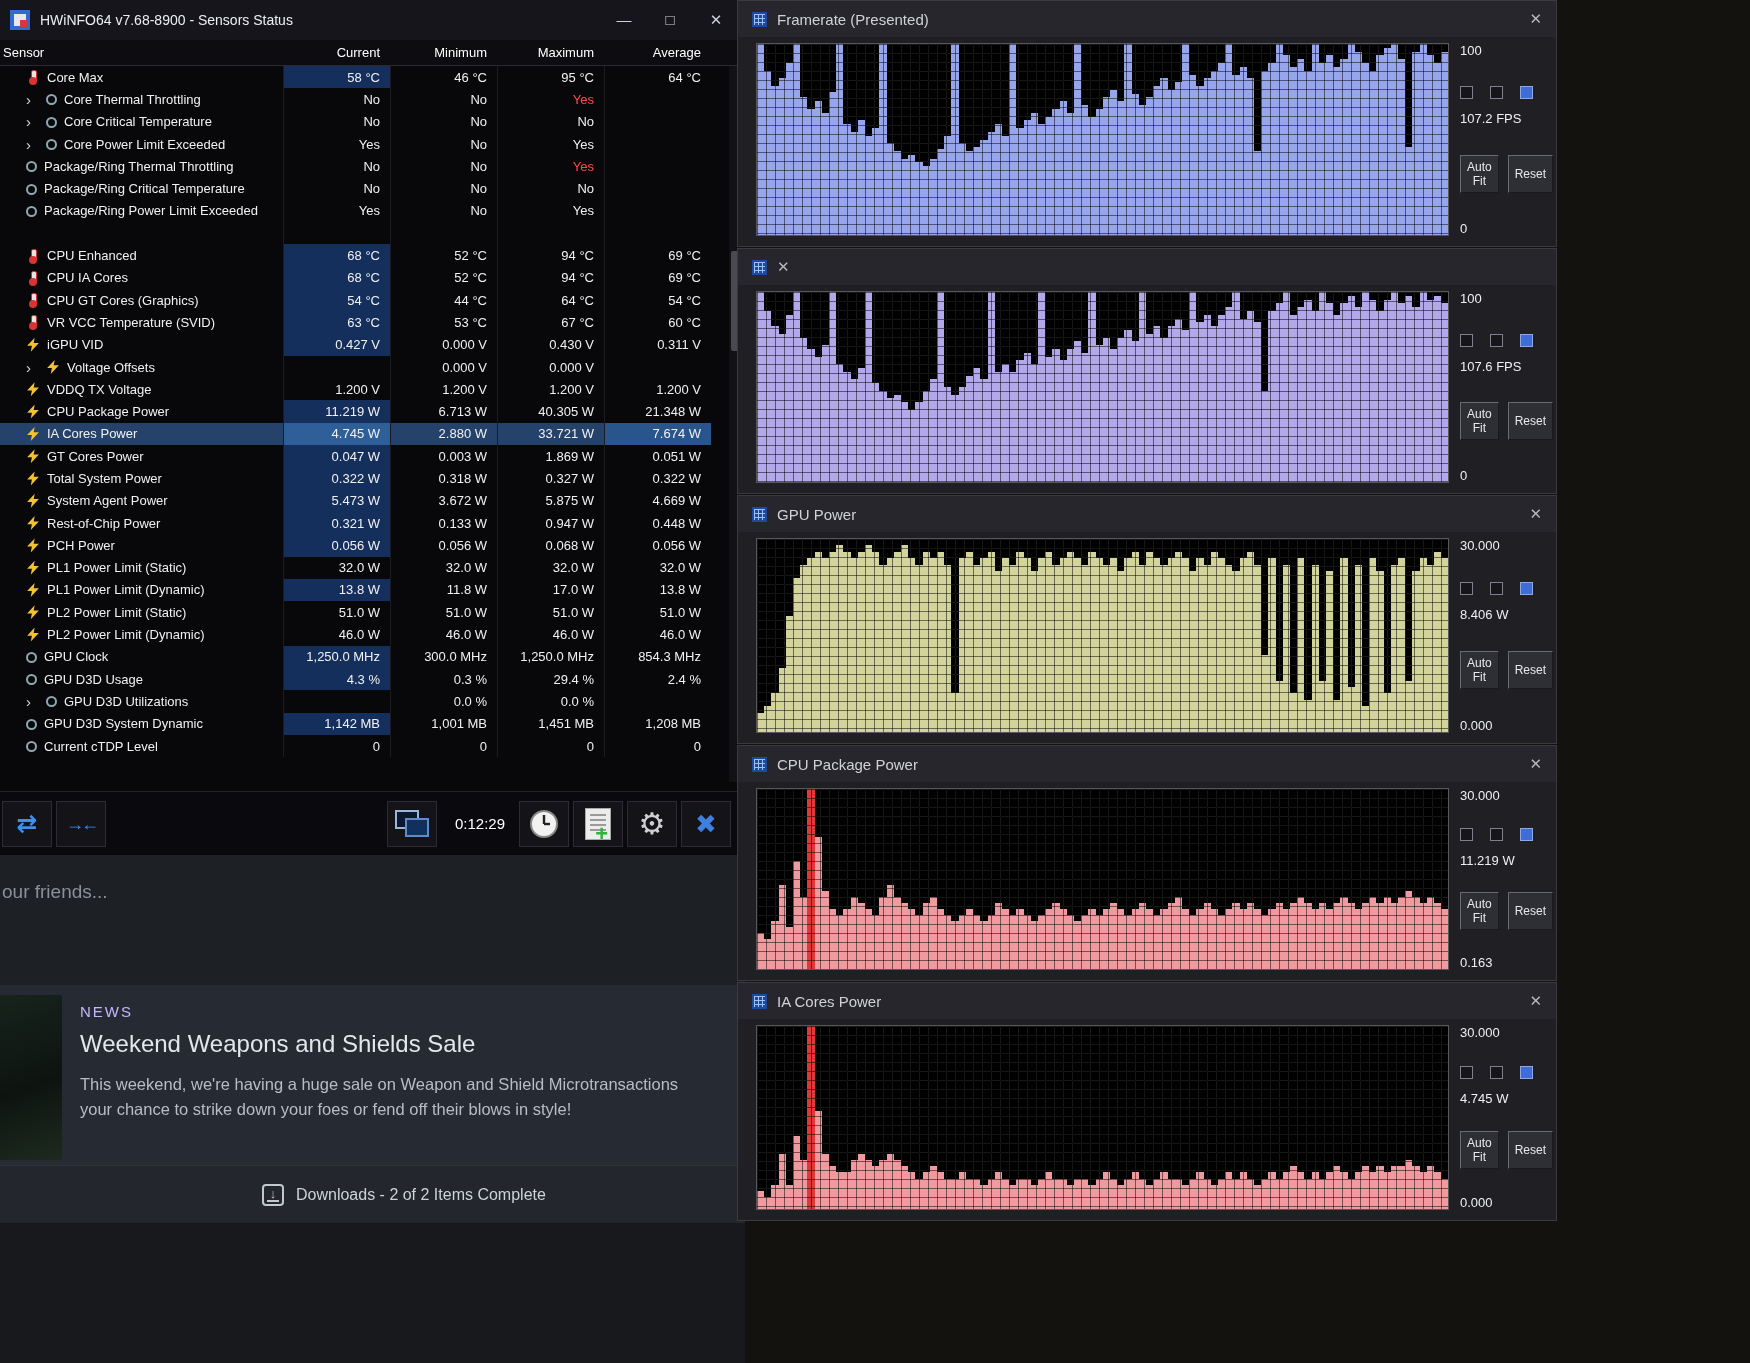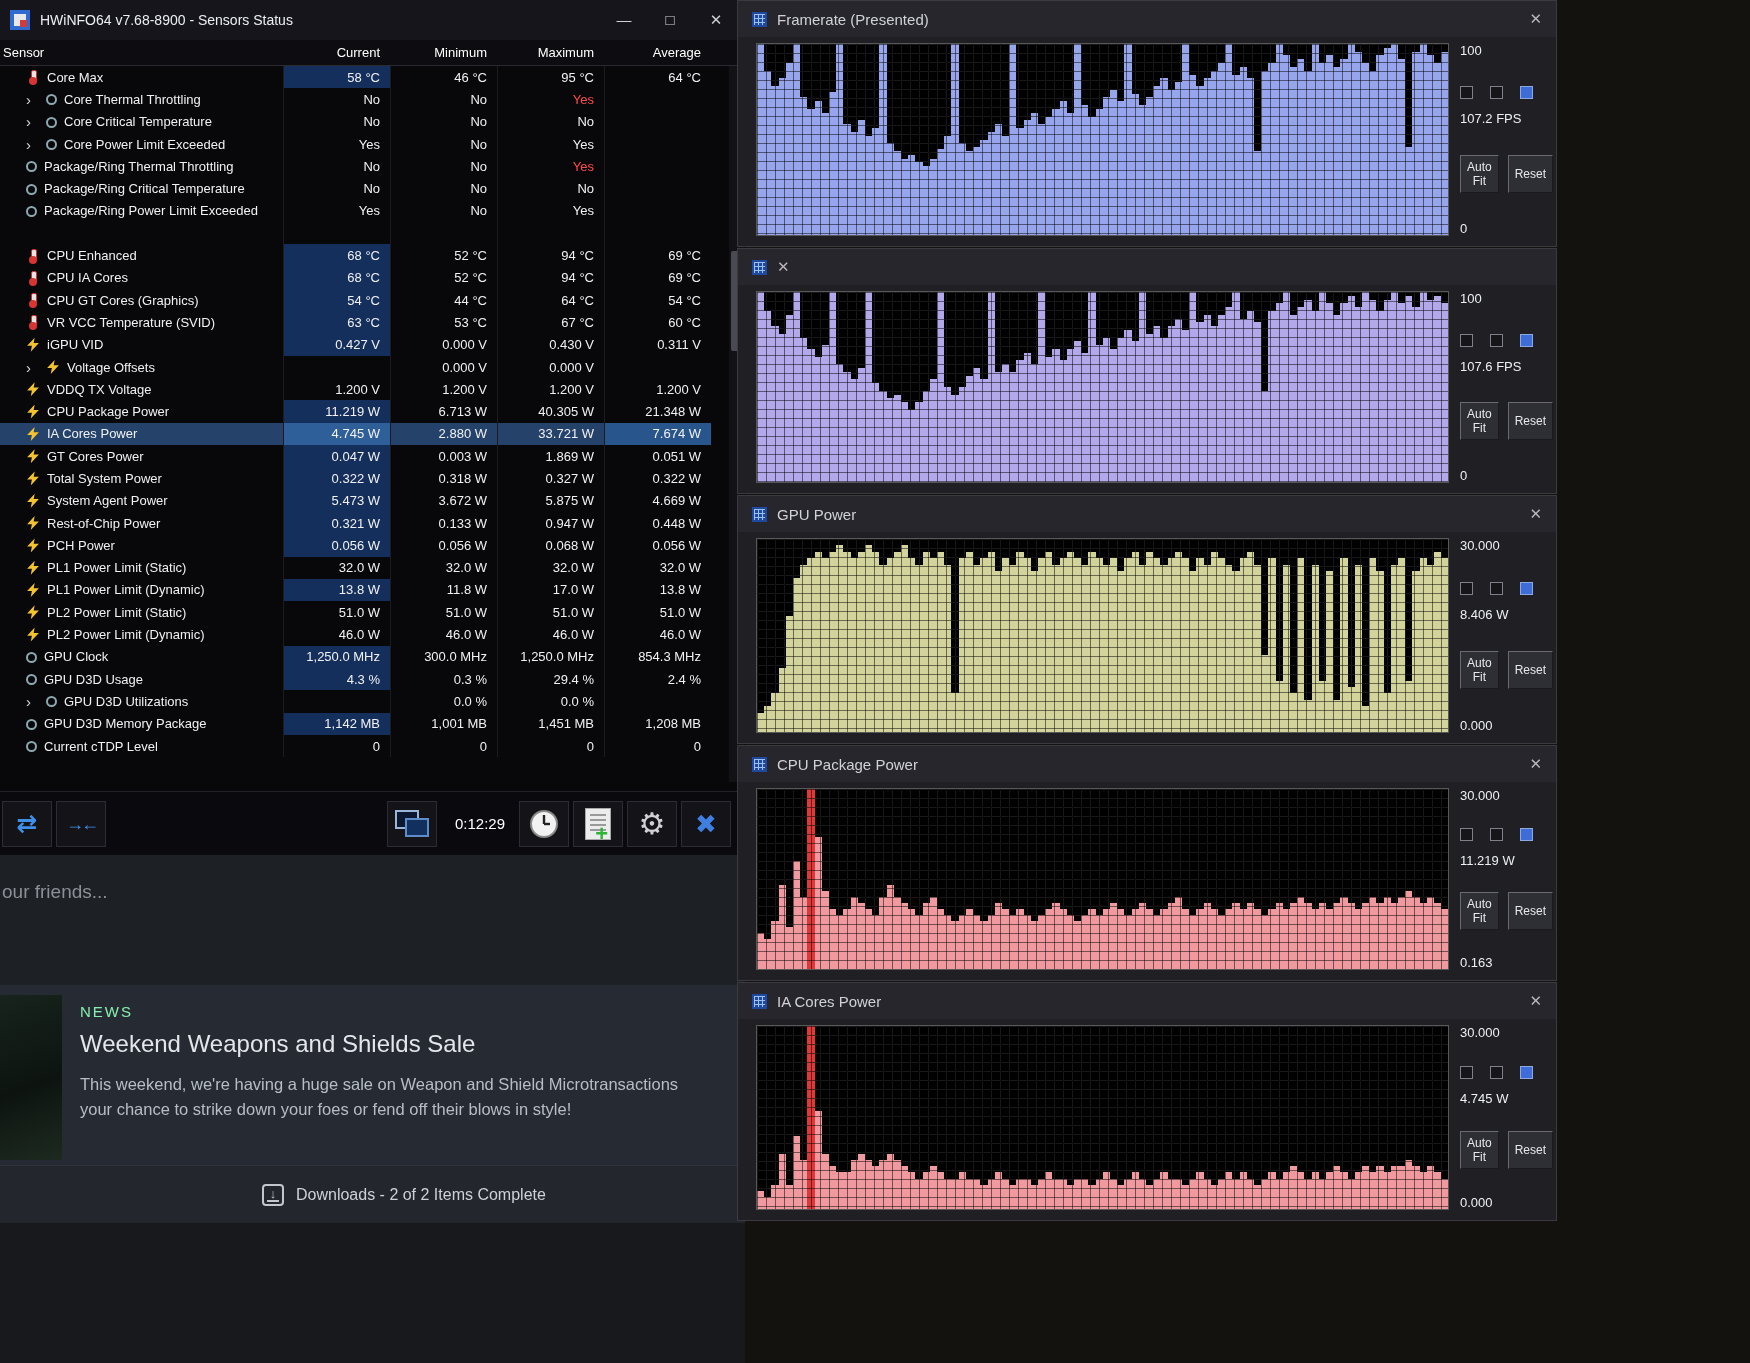--- a/index.html
+++ b/index.html
@@ -65,21 +65,21 @@
   .gearglyph { font-size:30px; color:#d0d0d4; line-height:1; }
   .bluex { font-size:26px; color:#3f7fe0; font-weight:bold; line-height:1; }
 
   
   .steam { position:absolute; left:0; top:855px; width:745px; height:508px; background:#1d2025; z-index:1; overflow:hidden; }
   .friends { padding:26px 6px 0 2px; font-size:19px; color:#8b9097; }
   .news { position:absolute; left:0; top:130px; right:0; height:180px; background:#262b33; display:flex; }
   .newsthumb { width:62px; height:165px; margin-top:10px; flex:none;
                background:linear-gradient(160deg,#17231c 0%,#0d1410 55%,#1d2a1f 100%); }
   .newscontent { padding:18px 0 0 18px; overflow:hidden; }
-  .newslabel { font-size:15px; letter-spacing:2px; color:#86efac; }
+  .newslabel { font-size:15px; letter-spacing:2px; color:#c4b5fd; }
   .headline { font-size:24px; color:#e3e6ea; margin-top:10px; white-space:nowrap; }
   .newsp { font-size:16.5px; color:#b7bdc5; line-height:25px; margin-top:14px; white-space:nowrap; }
   .newsp2 { font-size:16.5px; color:#b7bdc5; line-height:25px; white-space:nowrap; }
   .dlbar { position:absolute; left:0; top:310px; right:0; height:58px; background:#23262c; border-top:1px solid #2e323a;
            display:flex; align-items:center; padding-left:262px; font-size:16px; color:#cdd2d8; }
   .dlicon { width:22px; height:22px; border:2px solid #c2c7cd; border-radius:4px; display:flex; align-items:center;
             justify-content:center; margin-right:12px; position:relative; flex:none; }
   .dlicon::after { content:""; position:absolute; bottom:2px; left:3px; right:3px; height:2px; background:#c2c7cd; }
   .dlicon .arr { font-size:13px; color:#c2c7cd; font-weight:bold; margin-bottom:3px; }
   .belowbar { position:absolute; left:0; top:368px; right:0; bottom:0; background:#17191d; }
@@ -449,21 +449,21 @@
             <span class="lbl">GPU D3D Utilizations</span>
           </div>
           <div class="cval"></div>
           <div class="cval">0.0 %</div>
           <div class="cval">0.0 %</div>
           <div class="cval"></div>
         </div>
         <div class="trow">
           <div class="cname">
             <span class="ric circle"></span>
-            <span class="lbl">GPU D3D Memory Package</span>
+            <span class="lbl">GPU D3D System Dynamic</span>
           </div>
           <div class="cval hl">1,142 MB</div>
           <div class="cval">1,001 MB</div>
           <div class="cval">1,451 MB</div>
           <div class="cval">1,208 MB</div>
         </div>
         <div class="trow">
           <div class="cname">
             <span class="ric circle"></span>
             <span class="lbl">Current cTDP Level</span>

